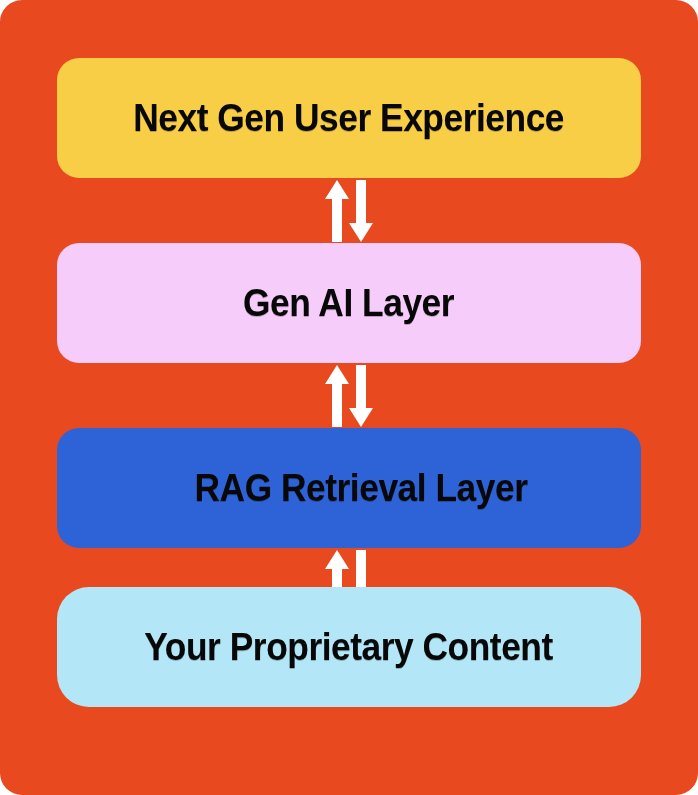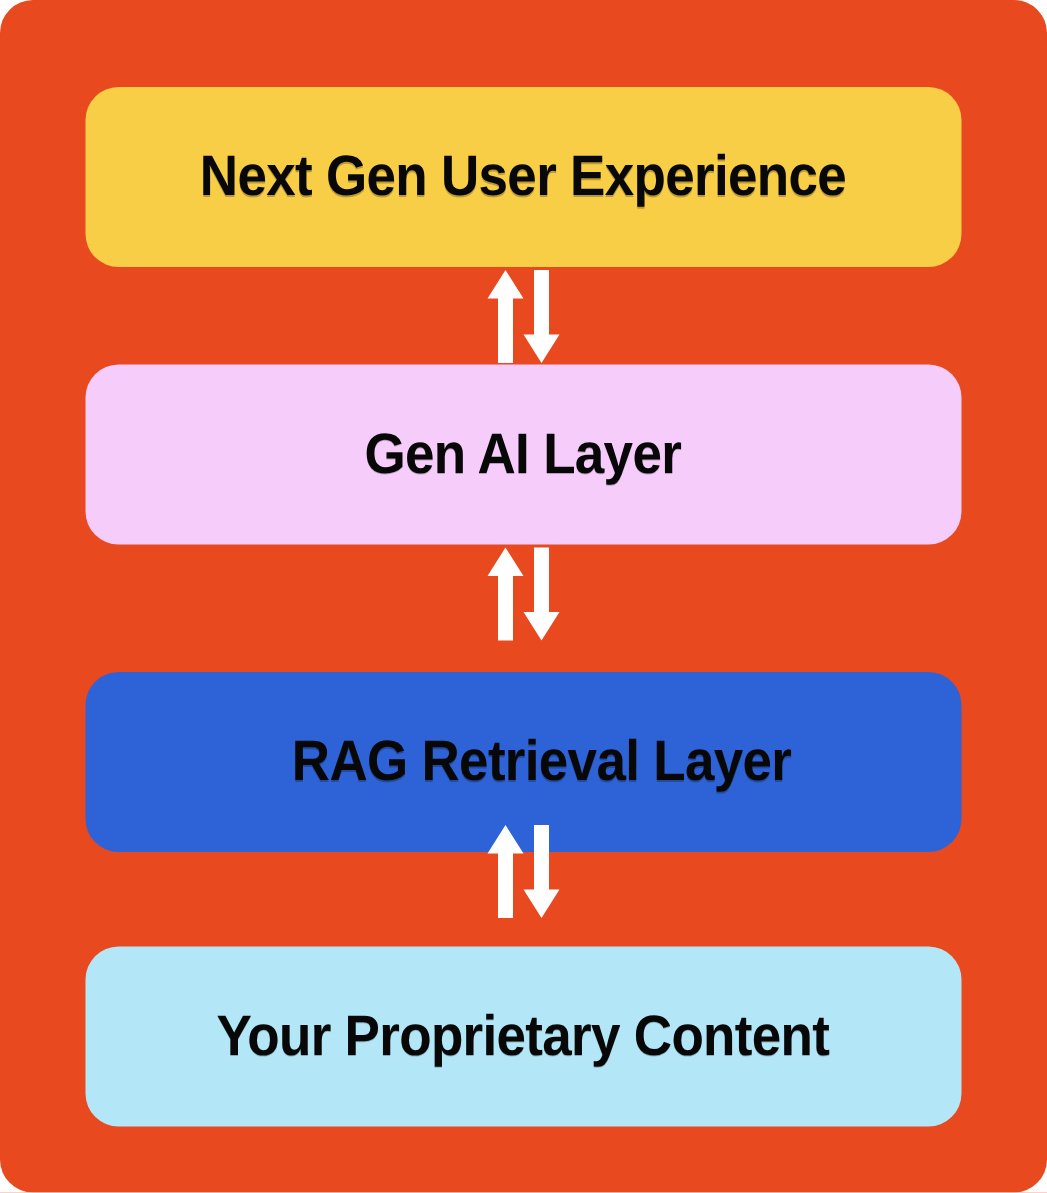--- a/index.html
+++ b/index.html
@@ -52,22 +52,22 @@
     color: #080808;
     text-align: center;
     line-height: 1;
     transform: scaleX(0.93);
     white-space: nowrap;
     text-shadow: 0 1px 0 rgba(0,0,0,0.25);
   }
 
   .layer-box-0 { top: 58px;  background: #f7ce46; }
   .layer-box-1 { top: 243px; background: #f6cdfa; }
-  .layer-box-2 { top: 448px; background: #2e63d8; padding-left: 24px; }
-  .layer-box-3 { top: 631px; background: #b3e7f7; }
+  .layer-box-2 { top: 428px; background: #2e63d8; padding-left: 24px; }
+  .layer-box-3 { top: 587px; background: #b3e7f7; border-radius: 32px; }
 
   .connector {
     position: absolute;
     left: 317px;
     width: 64px;
     height: 65px;
     display: flex;
     align-items: center;
     justify-content: center;
   }

